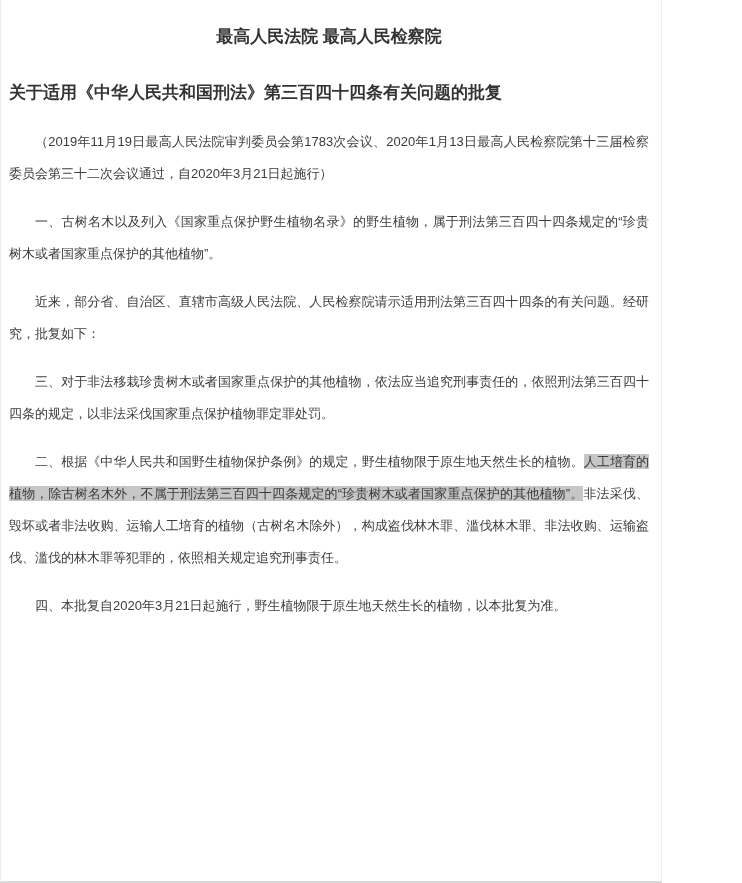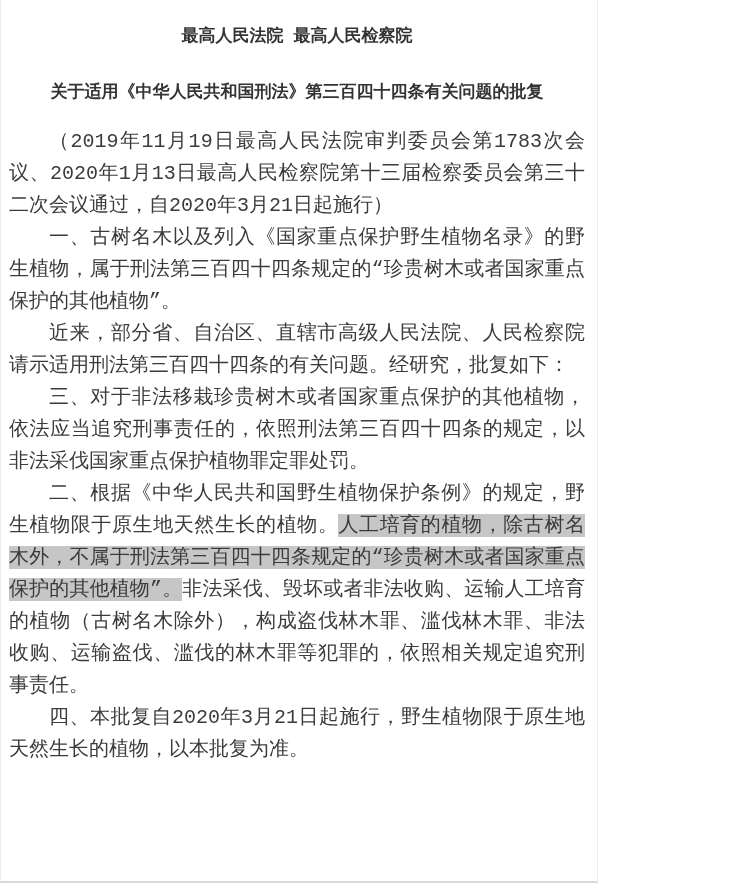--- a/index.html
+++ b/index.html
@@ -7,51 +7,50 @@
     padding: 0;
     background: #ffffff;
   }
   body {
     width: 742px;
     height: 883px;
     overflow: hidden;
   }
   .page {
     box-sizing: border-box;
-    width: 598px;
+    width: 662px;
     height: 883px;
     padding: 2px 12px 6px 8px;
     border-left: 1px solid #ececec;
     border-right: 1px solid #ececec;
     border-bottom: 2px solid #d9d9d9;
     background: #ffffff;
-    font-family: Liberation Mono, monospace;
+    font-family: Liberation Sans, sans-serif;
     color: #3b3b3b;
   }
   .doc-title {
     margin: 22px 0 0 0;
     font-size: 17px;
     font-weight: bold;
     line-height: 26px;
     text-align: center;
     color: #333333;
     text-indent: 0;
   }
   .doc-subtitle {
     margin: 30px 0 20px 0;
     font-size: 17px;
     font-weight: bold;
     line-height: 26px;
-    text-align: center;
     color: #333333;
     text-indent: 0;
   }
   .para {
-    margin: 0 0;
-    font-size: 20px;
+    margin: 16px 0;
+    font-size: 13px;
     line-height: 32px;
     text-indent: 2em;
     text-align: justify;
     color: #3b3b3b;
     word-break: break-all;
   }
   .highlight {
     background-color: #c6c6c6;
   }
 </style>

